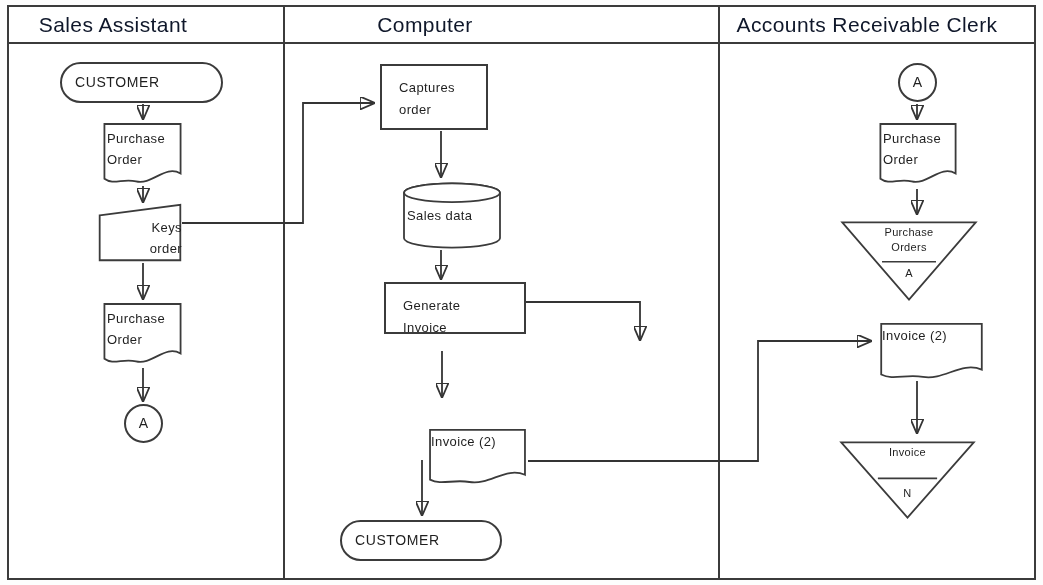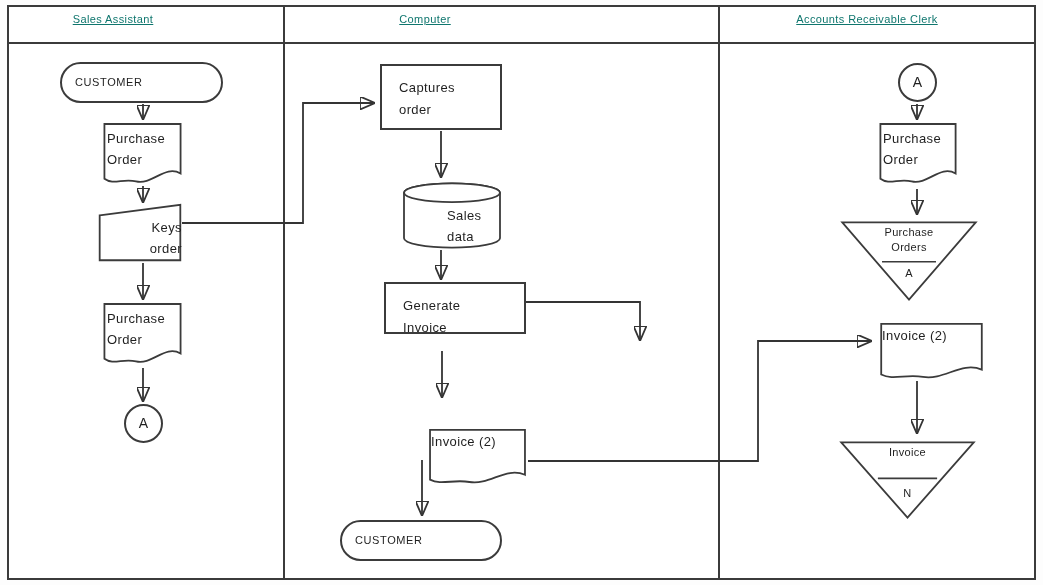--- a/index.html
+++ b/index.html
@@ -5,42 +5,42 @@
   html,body{margin:0;padding:0;background:#fdfdfd;}
   .stage{position:relative;width:1043px;height:585px;background:#fdfdfd;overflow:hidden;
          font-family:"Liberation Sans",sans-serif;color:#1f1f1f;}
   
   .frame{position:absolute;left:7px;top:5px;width:1029px;height:575px;
          border:2px solid #3b3b3b;box-sizing:border-box;z-index:0;background:#fff;}
   .header-line{position:absolute;left:7px;top:42px;width:1029px;height:0;
          border-top:2px solid #3b3b3b;z-index:0;}
   .lane-divider{position:absolute;top:5px;height:575px;width:0;border-left:2px solid #3b3b3b;z-index:0;}
   .d1{left:283px;} .d2{left:718px;}
-  .lane-header{position:absolute;top:13px;transform:translateX(-50%);font-size:11px;
-         letter-spacing:.4px;color:#0f766e;white-space:nowrap;z-index:2;text-decoration:underline;}
+  .lane-header{position:absolute;top:13px;transform:translateX(-50%);font-size:21px;
+         letter-spacing:.4px;color:#0f172a;white-space:nowrap;z-index:2;}
   .h1{left:113px;} .h2{left:425px;text-align:center;} .h3{left:867px;}
   
   .wires{position:absolute;left:0;top:0;z-index:1;}
   .wires path{fill:none;stroke:#343434;stroke-width:1.8px;}
   
   .node{position:absolute;box-sizing:border-box;z-index:2;
         font-size:13px;line-height:21px;letter-spacing:.4px;}
   .shape{position:absolute;left:0;top:0;width:100%;height:100%;overflow:visible;display:block;}
   .shape path,.shape polygon,.shape ellipse,.shape line{stroke:#3b3b3b;stroke-width:1.8px;fill:#fff;}
   .shape line{fill:none;stroke-width:1.6px;}
   .lbl{white-space:pre-line;display:block;}
   .terminator{border:2px solid #3b3b3b;border-radius:21px;background:#fff;
-        display:flex;align-items:center;padding-left:13px;font-size:11px;letter-spacing:.6px;}
+        display:flex;align-items:center;padding-left:13px;font-size:14px;letter-spacing:.6px;}
   .circle{border:2px solid #3b3b3b;border-radius:50%;background:#fff;
         display:flex;align-items:center;justify-content:center;font-size:14px;}
   .process{border:2px solid #3b3b3b;background:#fff;padding:11px 4px 0 17px;line-height:22px;}
   .doc .lbl{position:absolute;top:3px;left:4px;}
   .doc.po .lbl{top:6px;left:5px;}
   .manual .lbl{position:absolute;top:14px;left:0;width:100%;text-align:right;}
-  .cyl .lbl{position:absolute;left:5px;top:23px;margin-left:40px;}
+  .cyl .lbl{position:absolute;left:5px;top:23px;}
   .cyl.clip .lbl{left:8px;top:32px;height:36px;line-height:20px;overflow:hidden;}
   .tri .lbl{position:absolute;top:5px;left:0;width:100%;text-align:center;
         font-size:11px;line-height:15px;letter-spacing:.3px;}
   .tri .letter{position:absolute;top:43px;left:0;width:100%;text-align:center;font-size:11px;}
 </style>
 </head>
 <body>
 
 <div class="stage">
 
@@ -100,21 +100,21 @@
       <path vector-effect="non-scaling-stroke" d="M3,3 H97 V78 C78,64 62,96 42,90 C26,85 14,96 3,86 Z"></path>
     </svg>
     <span class="lbl">Purchase
 Order</span>
   </div>
 
   <div class="node circle" style="left:124px;top:404px;width:39px;height:39px">
     <span class="lbl">A</span>
   </div>
 
-  <div class="node process" style="left:380px;top:64px;width:122px;height:66px">
+  <div class="node process" style="left:380px;top:64px;width:108px;height:66px">
     <span class="lbl">Captures
 order</span>
   </div>
 
   <div class="node cyl" style="left:402px;top:182px;width:100px;height:67px">
     <svg class="shape" viewBox="0 0 100 100" preserveAspectRatio="none">
       <path vector-effect="non-scaling-stroke" d="M2,16 V84 A48,14 0 0 0 98,84 V16 A48,14 0 0 0 2,16 Z"></path>
       <ellipse vector-effect="non-scaling-stroke" cx="50" cy="16" rx="48" ry="14"></ellipse>
     </svg>
     <span class="lbl">Sales data</span>

